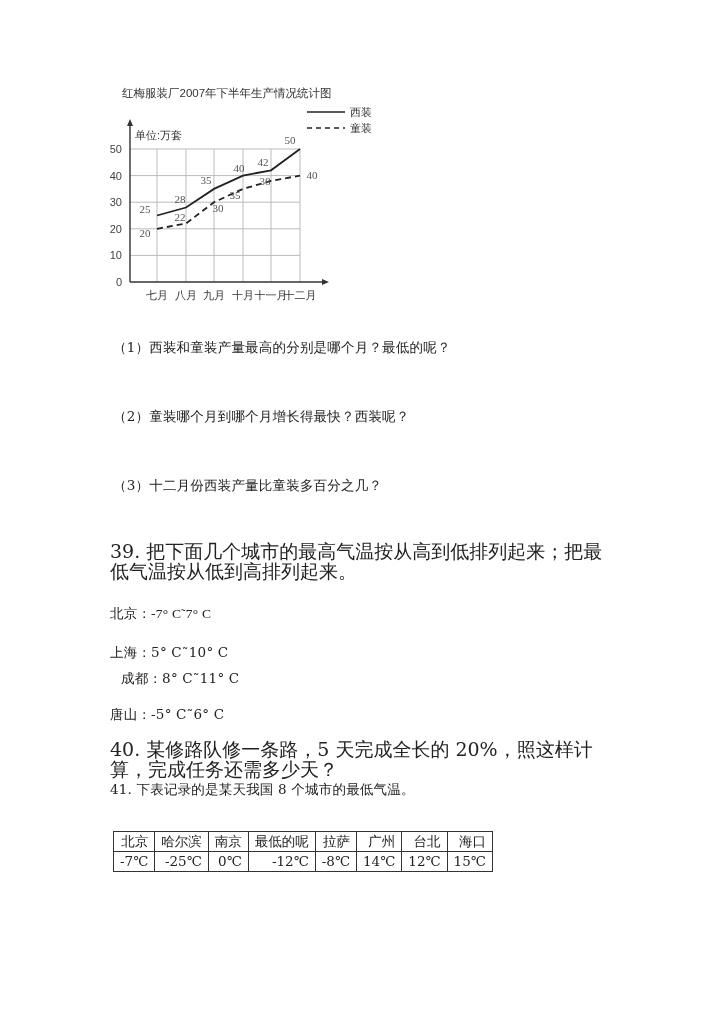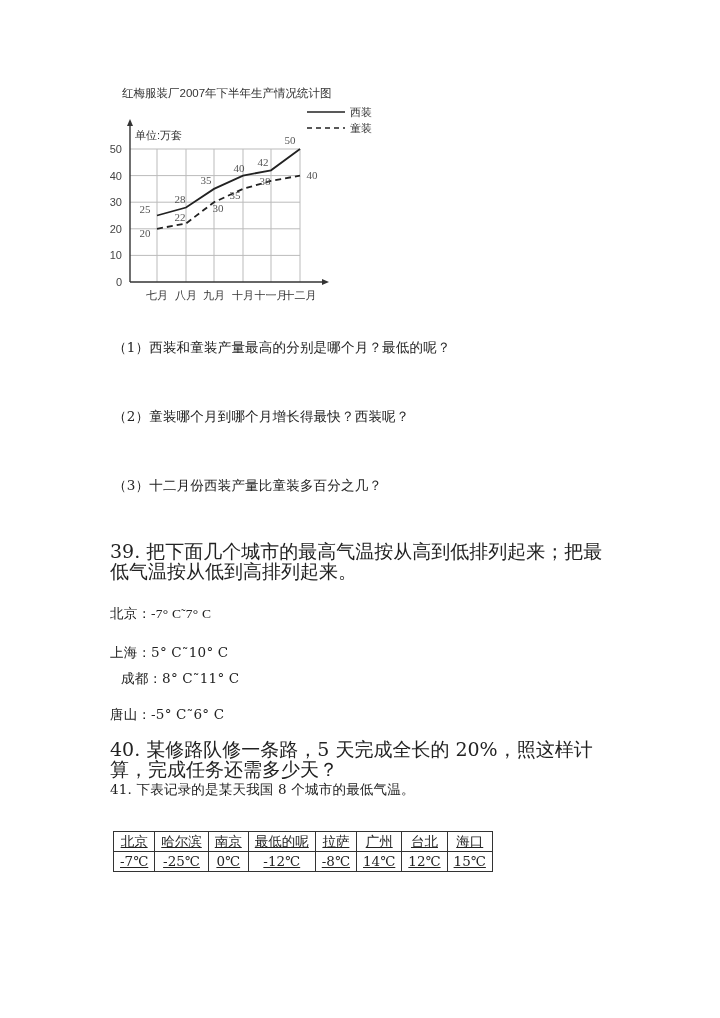--- a/index.html
+++ b/index.html
@@ -3,21 +3,21 @@
 <meta charset="utf-8">
 <style>
   html, body { margin: 0; padding: 0; background: #ffffff; }
   body { width: 720px; height: 1018px; position: relative; overflow: hidden;
          font-family: "DejaVu Serif", "Liberation Serif", serif; color: #222; }
   .abs { position: absolute; }
   .chart { left: 0; top: 0; width: 720px; height: 320px; }
   .q { font-size: 13.5px; line-height: 20px; letter-spacing: 0.2px; white-space: nowrap; }
   .para { font-size: 19px; line-height: 20px; width: 500px; }
   table.temps { border-collapse: collapse; font-size: 13.5px; }
-  table.temps td { border: 1px solid #333; text-align: center; padding: 0 6px; height: 19px; line-height: 19px; text-decoration: underline; }
+  table.temps td { border: 1px solid #333; text-align: right; padding: 0 6px; height: 19px; line-height: 19px; }
 </style>
 </head>
 <body>
 
 <svg class="abs chart" width="720" height="320" viewBox="0 0 720 320" xmlns="http://www.w3.org/2000/svg" font-family="Liberation Sans, DejaVu Sans, sans-serif">
   <text id="chart-title" x="122" y="97" font-size="11.5" fill="#333">红梅服装厂2007年下半年生产情况统计图</text>
 
   <g>
     <line x1="307" y1="112" x2="345" y2="112" stroke="#222" stroke-width="1.6"></line>
     <text id="legend-0" x="350" y="116" font-size="11" fill="#333">西装</text>

